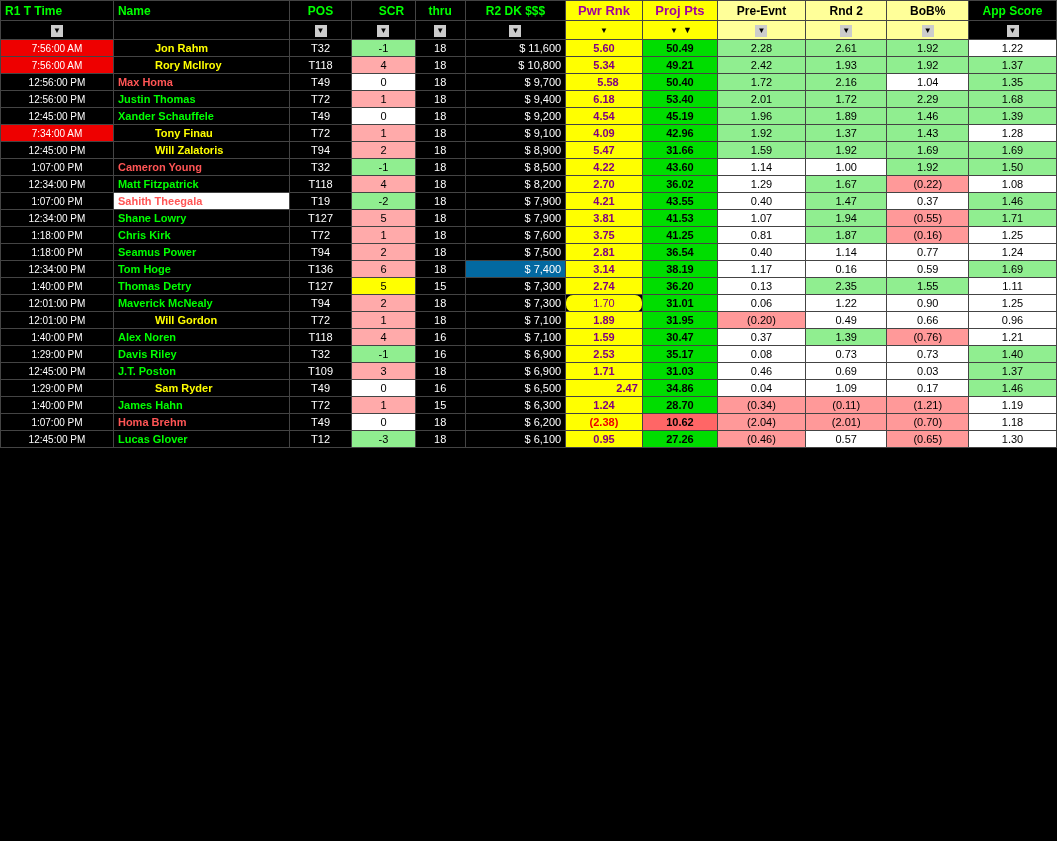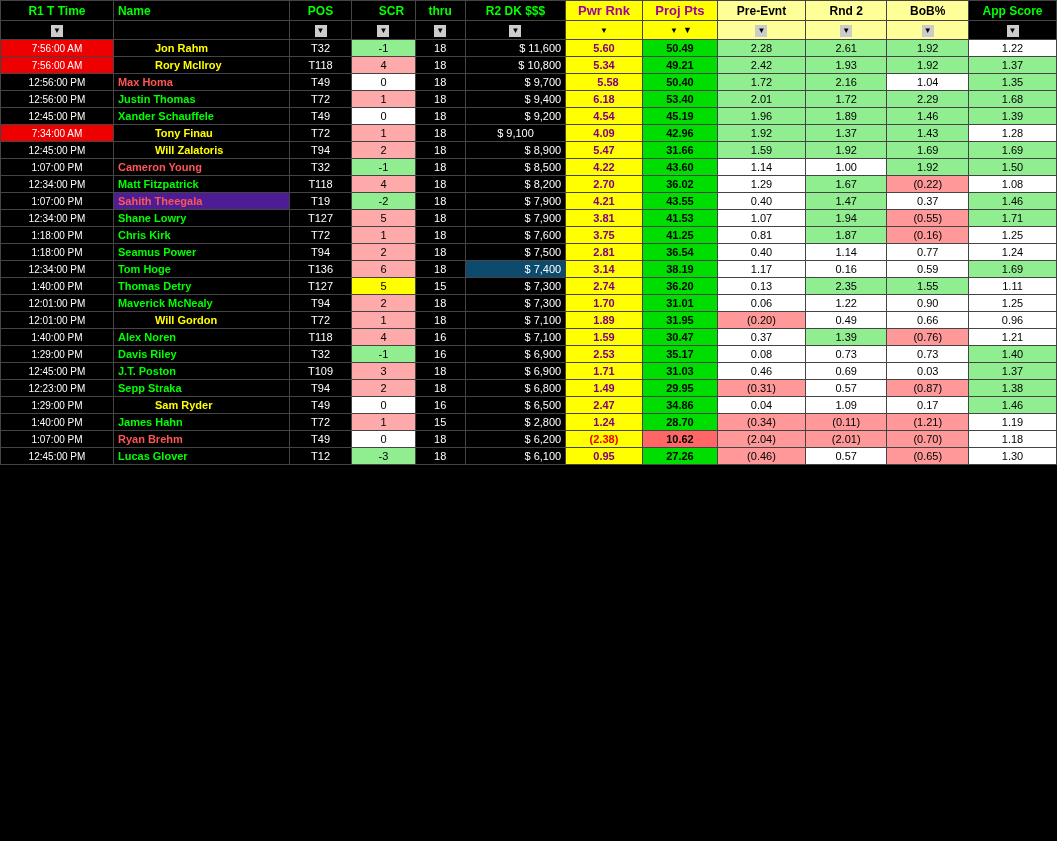--- a/index.html
+++ b/index.html
@@ -78,21 +78,21 @@
 
     .app-green { background: #90ee90; color: #000; }
     .app-white { background: #fff; color: #000; }
   </style>
 </head>
 <body>
 
 <table>
   <thead>
     <tr>
-      <th style="color:#0f0; text-align:center; width:90px;">R1 T Time</th>
+      <th style="color:#0f0; text-align:left; width:90px;">R1 T Time</th>
       <th class="name-col" style="color:#0f0; width:140px;">Name</th>
       <th style="color:#0f0; width:50px;">POS</th>
       <th style="color:#0f0; width:40px;padding-left:20px;">SCR</th>
       <th style="color:#0f0; width:40px;">thru</th>
       <th style="color:#0f0; width:80px;">R2 DK $$$</th>
       <th class="header-pwr" style="width:55px;">Pwr Rnk</th>
       <th class="header-proj" style="width:60px;">Proj Pts</th>
       <th class="header-pre" style="color:#000; width:70px;">Pre-Evnt</th>
       <th class="header-rnd2" style="color:#000; width:65px;">Rnd 2</th>
       <th class="header-bob" style="color:#000; width:65px;">BoB%</th>
@@ -183,21 +183,21 @@
     <td class="rnd2-green">1.89</td>
     <td class="bob-green">1.46</td>
     <td class="app-green">1.39</td>
   </tr>
       <tr>
     <td class="time-red" style="font-size:10px;">7:34:00 AM</td>
     <td class="name-col name-yellow" style="background:#000;">Tony Finau</td>
     <td style="background:#000; color:#fff;">T72</td>
     <td class="scr-pink">1</td>
     <td style="background:#000; color:#fff;">18</td>
-    <td style="background:#000; color:#fff; text-align:center;">$  9,100</td>
+    <td style="background:#000; color:#fff; text-align:right;">$  9,100</td>
     <td class="pwr-col pwr-purple" style="font-weight:bold;">4.09</td>
     <td class="proj-col">42.96</td>
     <td class="pre-green">1.92</td>
     <td class="rnd2-green">1.37</td>
     <td class="bob-green">1.43</td>
     <td class="app-white">1.28</td>
   </tr>
       <tr>
     <td class="time-black" style="font-size:10px;">12:45:00 PM</td>
     <td class="name-col name-yellow" style="background:#000;">Will Zalatoris</td>
@@ -235,21 +235,21 @@
     <td style="background:#000; color:#fff; text-align:right;">$  8,200</td>
     <td class="pwr-col pwr-purple" style="font-weight:bold;">2.70</td>
     <td class="proj-col">36.02</td>
     <td class="pre-white">1.29</td>
     <td class="rnd2-green">1.67</td>
     <td class="bob-red">(0.22)</td>
     <td class="app-white">1.08</td>
   </tr>
       <tr>
     <td class="time-black" style="font-size:10px;">1:07:00 PM</td>
-    <td class="name-col name-red" style="background:#4c1d95;margin-top:28px;">Sahith Theegala</td>
+    <td class="name-col name-red" style="background:#ffffff;margin-top:28px;">Sahith Theegala</td>
     <td style="background:#000; color:#fff;">T19</td>
     <td class="scr-green">-2</td>
     <td style="background:#000; color:#fff;">18</td>
     <td style="background:#000; color:#fff; text-align:right;">$  7,900</td>
     <td class="pwr-col pwr-purple" style="font-weight:bold;">4.21</td>
     <td class="proj-col">43.55</td>
     <td class="pre-white">0.40</td>
     <td class="rnd2-green">1.47</td>
     <td class="bob-white">0.37</td>
     <td class="app-green">1.46</td>
@@ -295,21 +295,21 @@
     <td class="rnd2-white">1.14</td>
     <td class="bob-white">0.77</td>
     <td class="app-white">1.24</td>
   </tr>
       <tr>
     <td class="time-black" style="font-size:10px;">12:34:00 PM</td>
     <td class="name-col name-green" style="background:#000;">Tom Hoge</td>
     <td style="background:#000; color:#fff;">T136</td>
     <td class="scr-pink">6</td>
     <td style="background:#000; color:#fff;">18</td>
-    <td style="background:#0c4a6e; color:#fff; text-align:right;">$  7,400</td>
+    <td style="background:#0369a1; color:#fff; text-align:right;">$  7,400</td>
     <td class="pwr-col pwr-purple" style="font-weight:bold;">3.14</td>
     <td class="proj-col">38.19</td>
     <td class="pre-white">1.17</td>
     <td class="rnd2-white">0.16</td>
     <td class="bob-white">0.59</td>
     <td class="app-green">1.69</td>
   </tr>
       <tr>
     <td class="time-black" style="font-size:10px;">1:40:00 PM</td>
     <td class="name-col name-green" style="background:#000;">Thomas Detry</td>
@@ -324,21 +324,21 @@
     <td class="bob-green">1.55</td>
     <td class="app-white">1.11</td>
   </tr>
       <tr>
     <td class="time-black" style="font-size:10px;">12:01:00 PM</td>
     <td class="name-col name-green" style="background:#000;">Maverick McNealy</td>
     <td style="background:#000; color:#fff;">T94</td>
     <td class="scr-pink">2</td>
     <td style="background:#000; color:#fff;">18</td>
     <td style="background:#000; color:#fff; text-align:right;">$  7,300</td>
-    <td class="pwr-col pwr-purple" style="font-weight:bold;">1.70</td>
+    <td class="pwr-col pwr-purple" style="font-weight:normal;border-radius:7px;">1.70</td>
     <td class="proj-col">31.01</td>
     <td class="pre-white">0.06</td>
     <td class="rnd2-white">1.22</td>
     <td class="bob-white">0.90</td>
     <td class="app-white">1.25</td>
   </tr>
       <tr>
     <td class="time-black" style="font-size:10px;">12:01:00 PM</td>
     <td class="name-col name-yellow" style="background:#000;">Will Gordon</td>
     <td style="background:#000; color:#fff;">T72</td>
@@ -388,64 +388,50 @@
     <td style="background:#000; color:#fff;">18</td>
     <td style="background:#000; color:#fff; text-align:right;">$  6,900</td>
     <td class="pwr-col pwr-purple" style="font-weight:bold;">1.71</td>
     <td class="proj-col">31.03</td>
     <td class="pre-white">0.46</td>
     <td class="rnd2-white">0.69</td>
     <td class="bob-white">0.03</td>
     <td class="app-green">1.37</td>
   </tr>
       <tr>
-    <td class="time-black" style="font-size:10px;">12:23:00 PM</td>
-    <td class="name-col name-green" style="background:#000;">Sepp Straka</td>
-    <td style="background:#000; color:#fff;">T94</td>
-    <td class="scr-pink">2</td>
-    <td style="background:#000; color:#fff;">18</td>
-    <td style="background:#000; color:#fff; text-align:right;">$  6,800</td>
-    <td class="pwr-col pwr-purple" style="font-weight:bold;">1.49</td>
-    <td class="proj-col">29.95</td>
-    <td class="pre-red">(0.31)</td>
-    <td class="rnd2-white">0.57</td>
-    <td class="bob-red">(0.87)</td>
-    <td class="app-green">1.38</td>
-  </tr>
-      <tr>
     <td class="time-black" style="font-size:10px;">1:29:00 PM</td>
     <td class="name-col name-yellow" style="background:#000;">Sam Ryder</td>
     <td style="background:#000; color:#fff;">T49</td>
     <td class="scr-white">0</td>
     <td style="background:#000; color:#fff;">16</td>
     <td style="background:#000; color:#fff; text-align:right;">$  6,500</td>
-    <td class="pwr-col pwr-purple" style="font-weight:bold;">2.47</td>
+    <td class="pwr-col pwr-purple" style="font-weight:bold;text-align:right;">2.47</td>
     <td class="proj-col">34.86</td>
     <td class="pre-white">0.04</td>
     <td class="rnd2-white">1.09</td>
     <td class="bob-white">0.17</td>
     <td class="app-green">1.46</td>
   </tr>
       <tr>
     <td class="time-black" style="font-size:10px;">1:40:00 PM</td>
     <td class="name-col name-green" style="background:#000;">James Hahn</td>
     <td style="background:#000; color:#fff;">T72</td>
     <td class="scr-pink">1</td>
     <td style="background:#000; color:#fff;">15</td>
-    <td style="background:#000; color:#fff; text-align:right;">$  2,800</td>
+    <td style="background:#000; color:#fff; text-align:right;">$  6,300</td>
     <td class="pwr-col pwr-purple" style="font-weight:bold;">1.24</td>
     <td class="proj-col">28.70</td>
     <td class="pre-red">(0.34)</td>
     <td class="rnd2-red">(0.11)</td>
     <td class="bob-red">(1.21)</td>
     <td class="app-white">1.19</td>
   </tr>
       <tr>
     <td class="time-black" style="font-size:10px;">1:07:00 PM</td>
-    <td class="name-col name-red" style="background:#000;">Ryan Brehm</td>
+    <td class="name-col name-red" style="background:#000;">Homa Brehm</td>
     <td style="background:#000; color:#fff;">T49</td>
     <td class="scr-white">0</td>
     <td style="background:#000; color:#fff;">18</td>
     <td style="background:#000; color:#fff; text-align:right;">$  6,200</td>
     <td class="pwr-col pwr-negative" style="font-weight:bold;">(2.38)</td>
     <td class="proj-low">10.62</td>
     <td class="pre-red">(2.04)</td>
     <td class="rnd2-red">(2.01)</td>
     <td class="bob-red">(0.70)</td>
     <td class="app-white">1.18</td>

